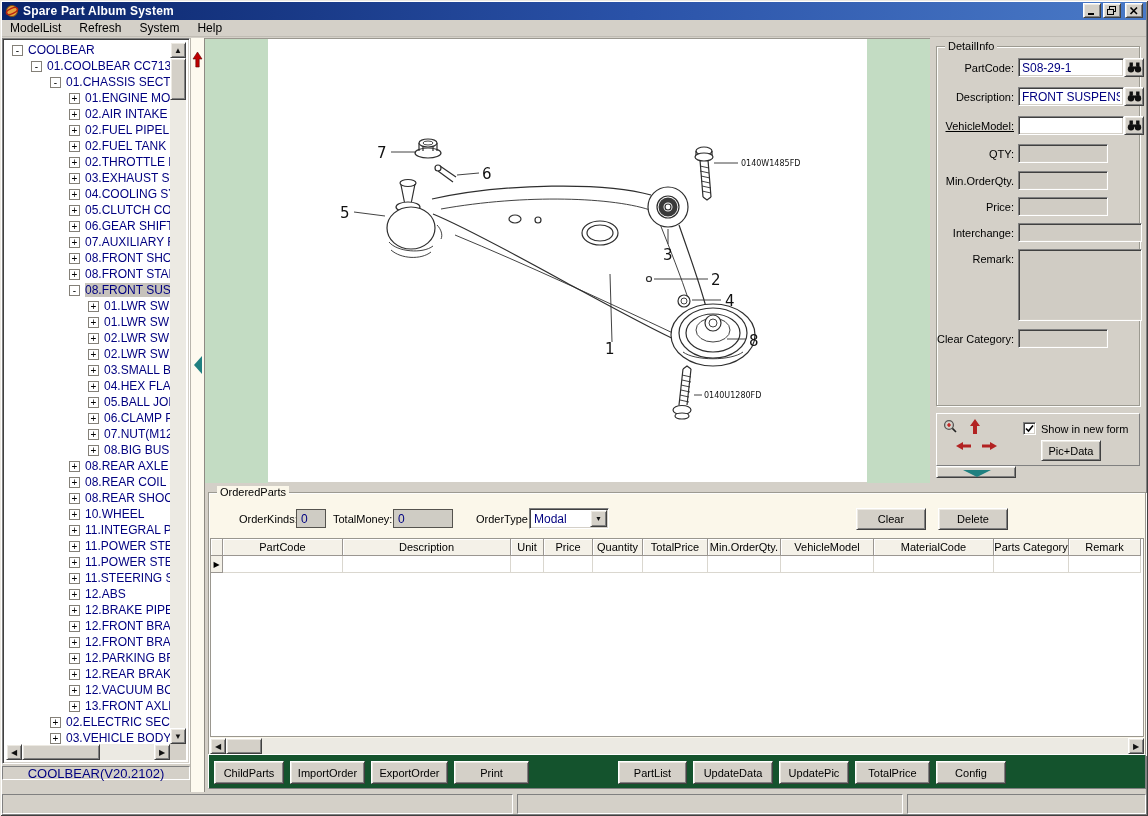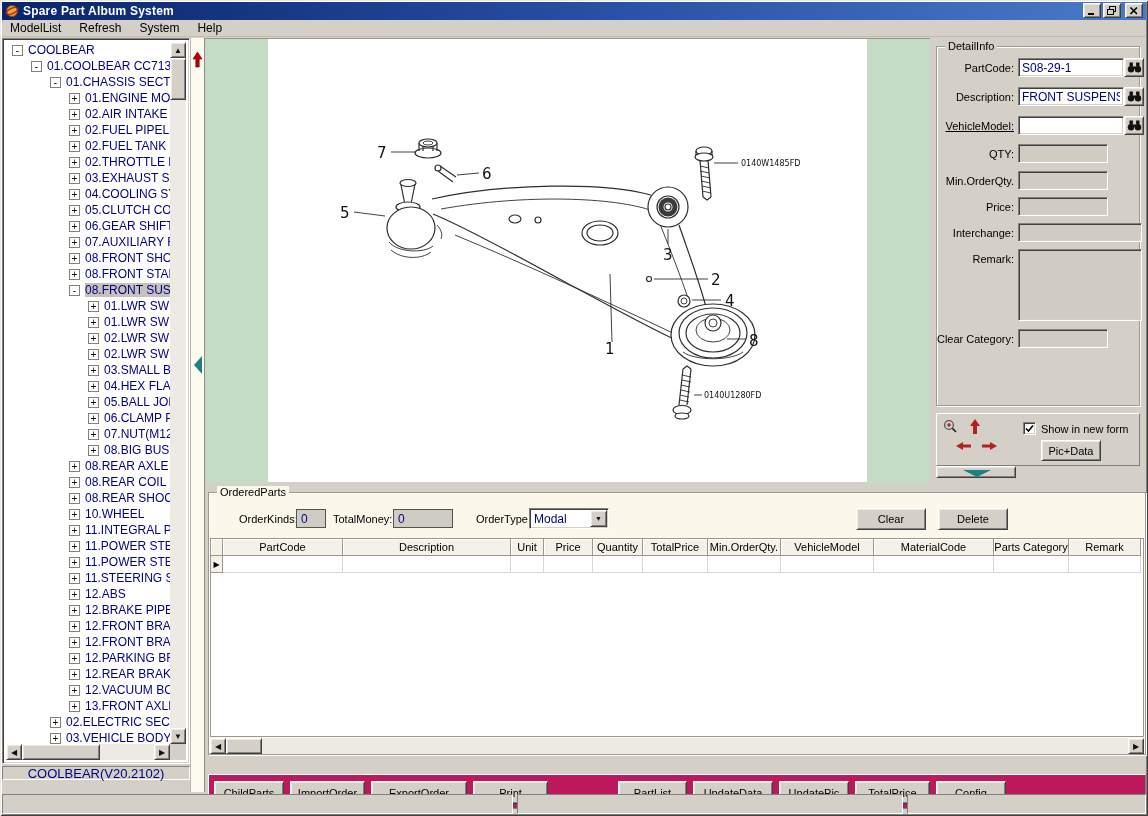--- a/index.html
+++ b/index.html
@@ -95,21 +95,21 @@
              box-shadow: inset 1px 1px 0 #fff; height:17px; font-size:11px; color:#000;
              display:flex; align-items:center; justify-content:center; overflow:hidden; white-space:nowrap; flex:none; }
   .grid-row { display:flex; }
   .gr-cell { background:#fff; border-right:1px solid #dad7cf; border-bottom:1px solid #dad7cf;
              height:17px; flex:none; }
   .gr-indicator { background:#f4f1e8; border-right:1px solid #9a9691; border-bottom:1px solid #9a9691;
                   display:flex; align-items:center; justify-content:center; font-size:8px; color:#000; }
   .op-hscroll { position:absolute; left:1px; right:1px; top:245px; height:16px; background:#eceae3; }
 
   
-  .actions-bar { position:absolute; left:208px; top:774px; width:938px; height:35px; background:#be185d;
+  .actions-bar { position:absolute; left:208px; top:754px; width:938px; height:35px; background:#14532d;
                  border:1px solid; border-color:#fff #808080 #808080 #fff; }
   .actions-left { position:absolute; left:5px; top:6px; display:flex; gap:6px; }
   .actions-right { position:absolute; left:409px; top:6px; display:flex; gap:6px; }
   .action-btn { height:23px; }
 
   
   .statusbar { position:absolute; left:2px; top:794px; width:1144px; height:20px; }
   .status-cell { position:absolute; top:0; height:20px; background:#d4d0c8;
                  border:1px solid; border-color:#808080 #fff #fff #808080; }
 
@@ -591,21 +591,21 @@
       <div class="scroll-btn raised" style="left:0; top:0;">◀</div>
       <div class="scroll-thumb raised" style="left:16px; top:0; width:36px; height:16px;"></div>
       <div class="scroll-btn raised" style="right:0; top:0;">▶</div>
     </div>
   </div>
 
   <div class="actions-bar">
     <div class="actions-left" id="actions-left">
         <div class="btn action-btn" style="width: 70px; line-height: 22px;">ChildParts</div>
         <div class="btn action-btn" style="width: 75px; line-height: 22px;">ImportOrder</div>
-        <div class="btn action-btn" style="width: 96px; line-height: 22px;">ExportOrder</div>
+        <div class="btn action-btn" style="width: 77px; line-height: 22px;">ExportOrder</div>
         <div class="btn action-btn" style="width: 75px; line-height: 22px;">Print</div>
       </div>
     <div class="actions-right" id="actions-right">
         <div class="btn action-btn" style="width: 69px; line-height: 22px;">PartList</div>
         <div class="btn action-btn" style="width: 80px; line-height: 22px; text-align: center;">UpdateData</div>
         <div class="btn action-btn" style="width: 70px; line-height: 22px;">UpdatePic</div>
         <div class="btn action-btn" style="width: 75px; line-height: 22px;">TotalPrice</div>
         <div class="btn action-btn" style="width: 70px; line-height: 22px;">Config</div>
       </div>
   </div>

